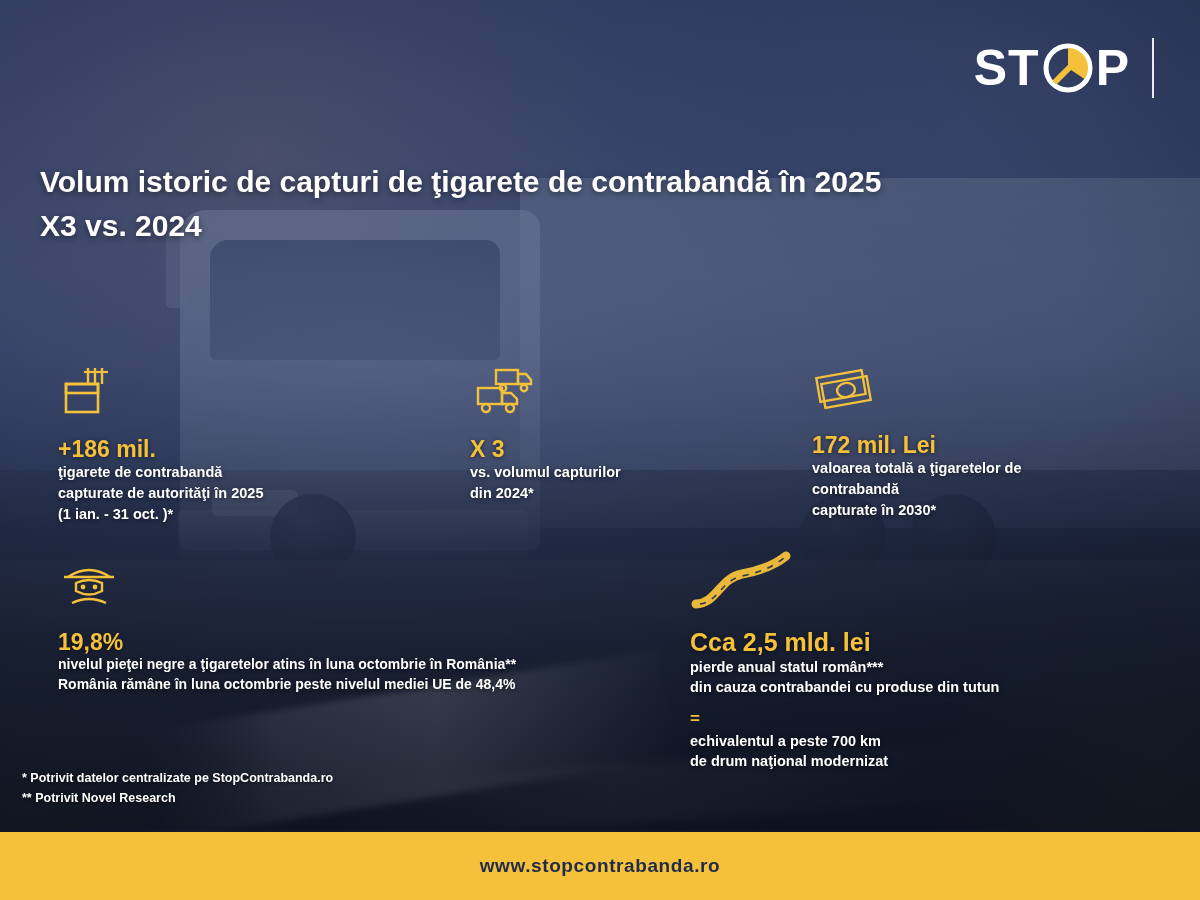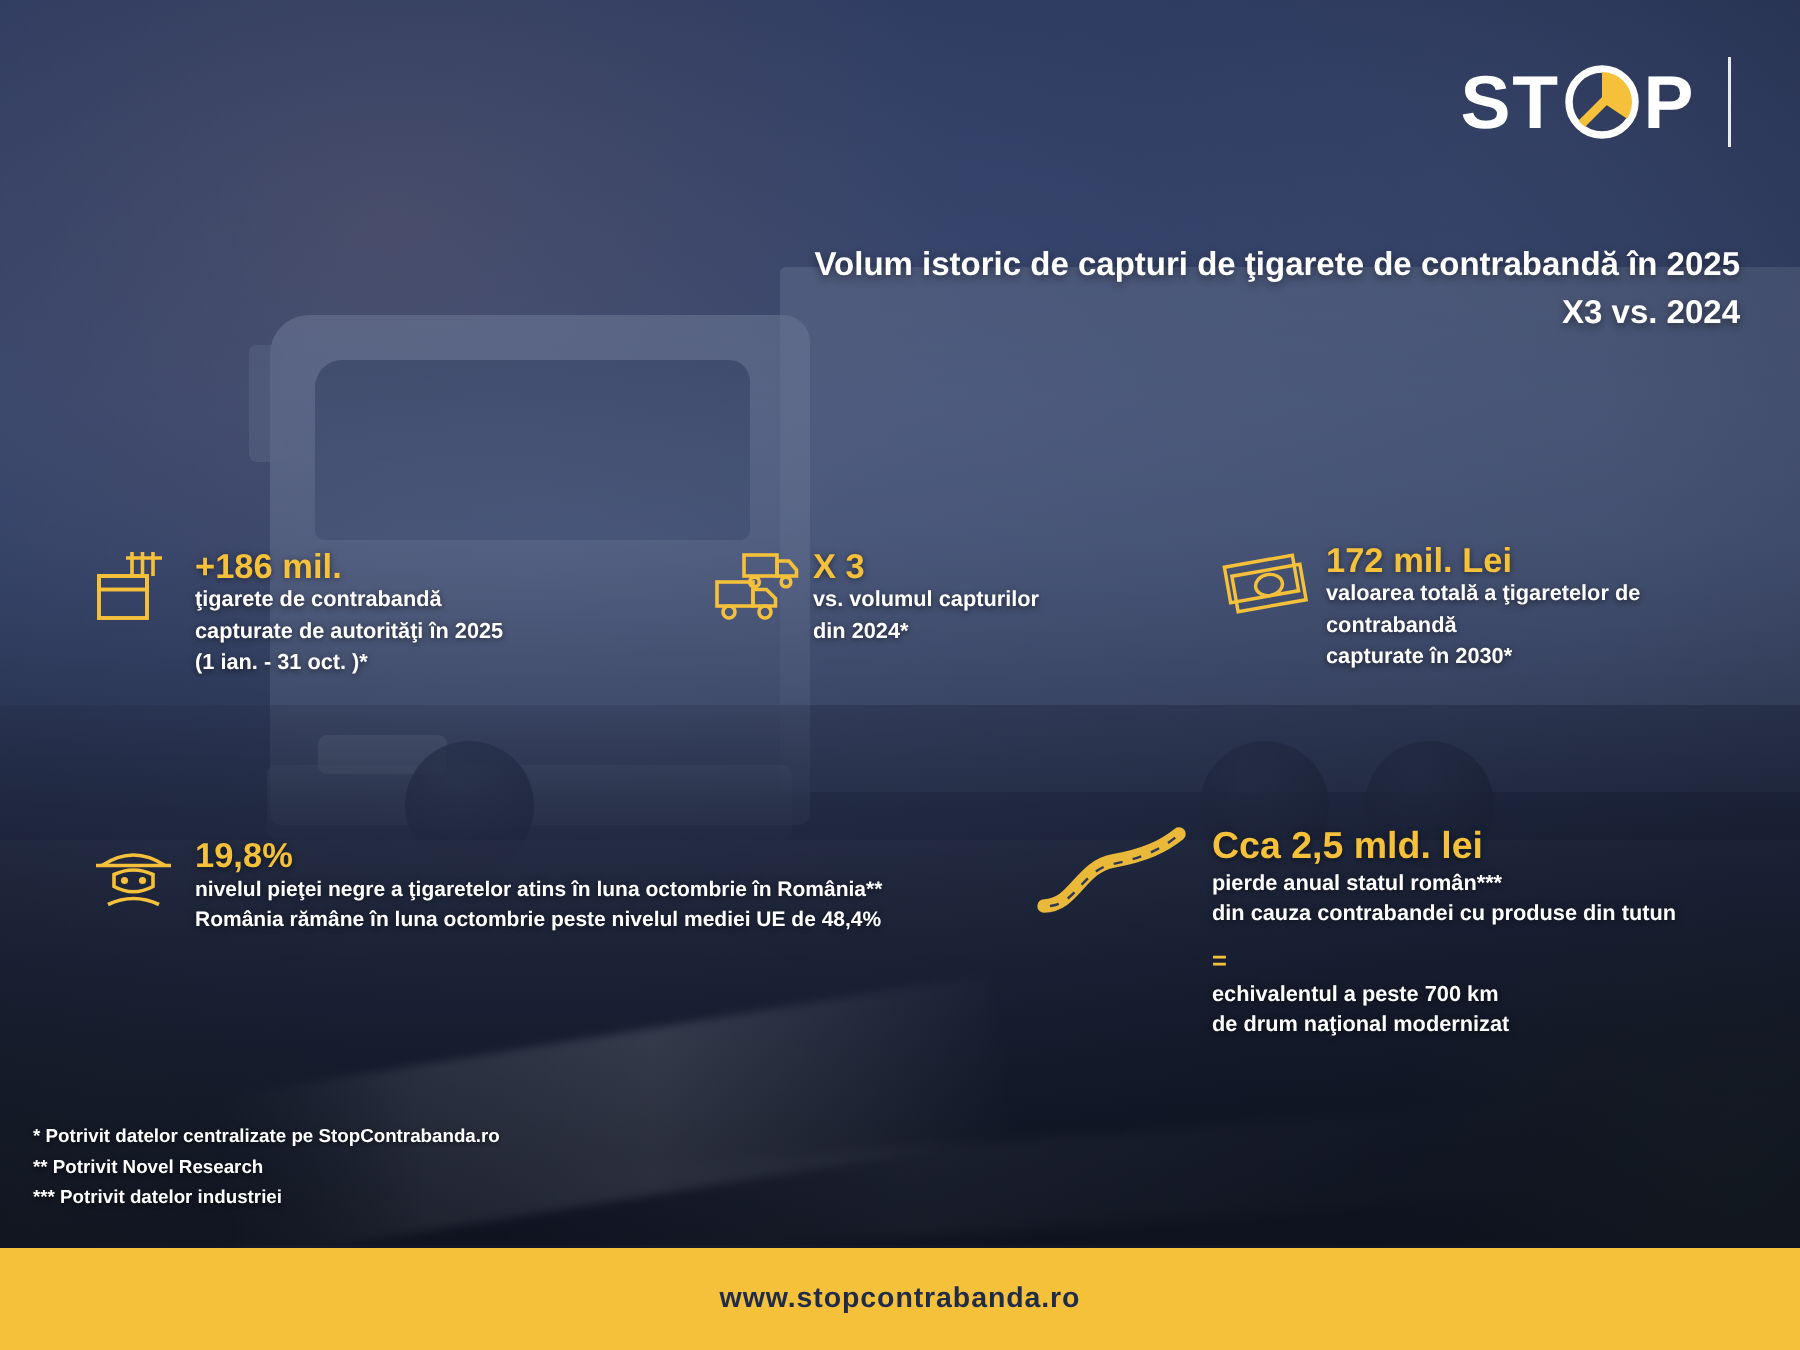--- a/index.html
+++ b/index.html
@@ -162,29 +162,29 @@
   .logo-div {
     width: 2px; height: 60px; background: #ffffff; opacity: 0.9;
   }
   .logo-word {
     font-size: 48px; color: #ffffff; letter-spacing: 2px; font-weight: 300;
   }
 
   
   .heading {
     position: absolute; left: 0; right: 0; top: 160px;
-    text-align: right; color: #ffffff;
-    font-size: 22px; font-weight: bold; line-height: 1.45;
+    text-align: left; color: #ffffff;
+    font-size: 30px; font-weight: bold; line-height: 1.45;
     text-shadow: 0 2px 6px rgba(0,0,0,0.45);
     padding: 0 40px;
   }
   .heading .l2 { display: block; }
 
   
-  .stat { position: absolute; display: flex; gap: 14px; }
+  .stat { position: absolute; display: flex; gap: 14px; flex-direction: column; }
   .stat .ico { flex: 0 0 auto; width: 58px; height: 58px; }
   .stat .txt { padding-top: 2px; }
   .stat .big {
     color: #f5c13a; font-size: 23px; font-weight: bold; line-height: 1.15;
     text-shadow: 0 1px 4px rgba(0,0,0,0.5);
   }
   .stat .sub {
     color: #ffffff; font-size: 14.5px; line-height: 1.42; font-weight: bold;
     text-shadow: 0 1px 4px rgba(0,0,0,0.55);
     white-space: nowrap;
@@ -370,21 +370,20 @@
         <div class="sub">din cauza contrabandei cu produse din tutun</div>
         <div class="equals">=</div>
         <div class="sub">echivalentul a peste 700 km</div>
         <div class="sub">de drum naţional modernizat</div>
       </div>
     </div>
 
     <div class="footnotes">
       <div>* Potrivit datelor centralizate pe StopContrabanda.ro</div>
       <div>** Potrivit Novel Research</div>
-      <div>*** Potrivit datelor industriei</div>
     </div>
 
     <div class="bottombar">
       <span>www.stopcontrabanda.ro</span>
     </div>
 
   </div>
 </div>
 
 </body></html>

